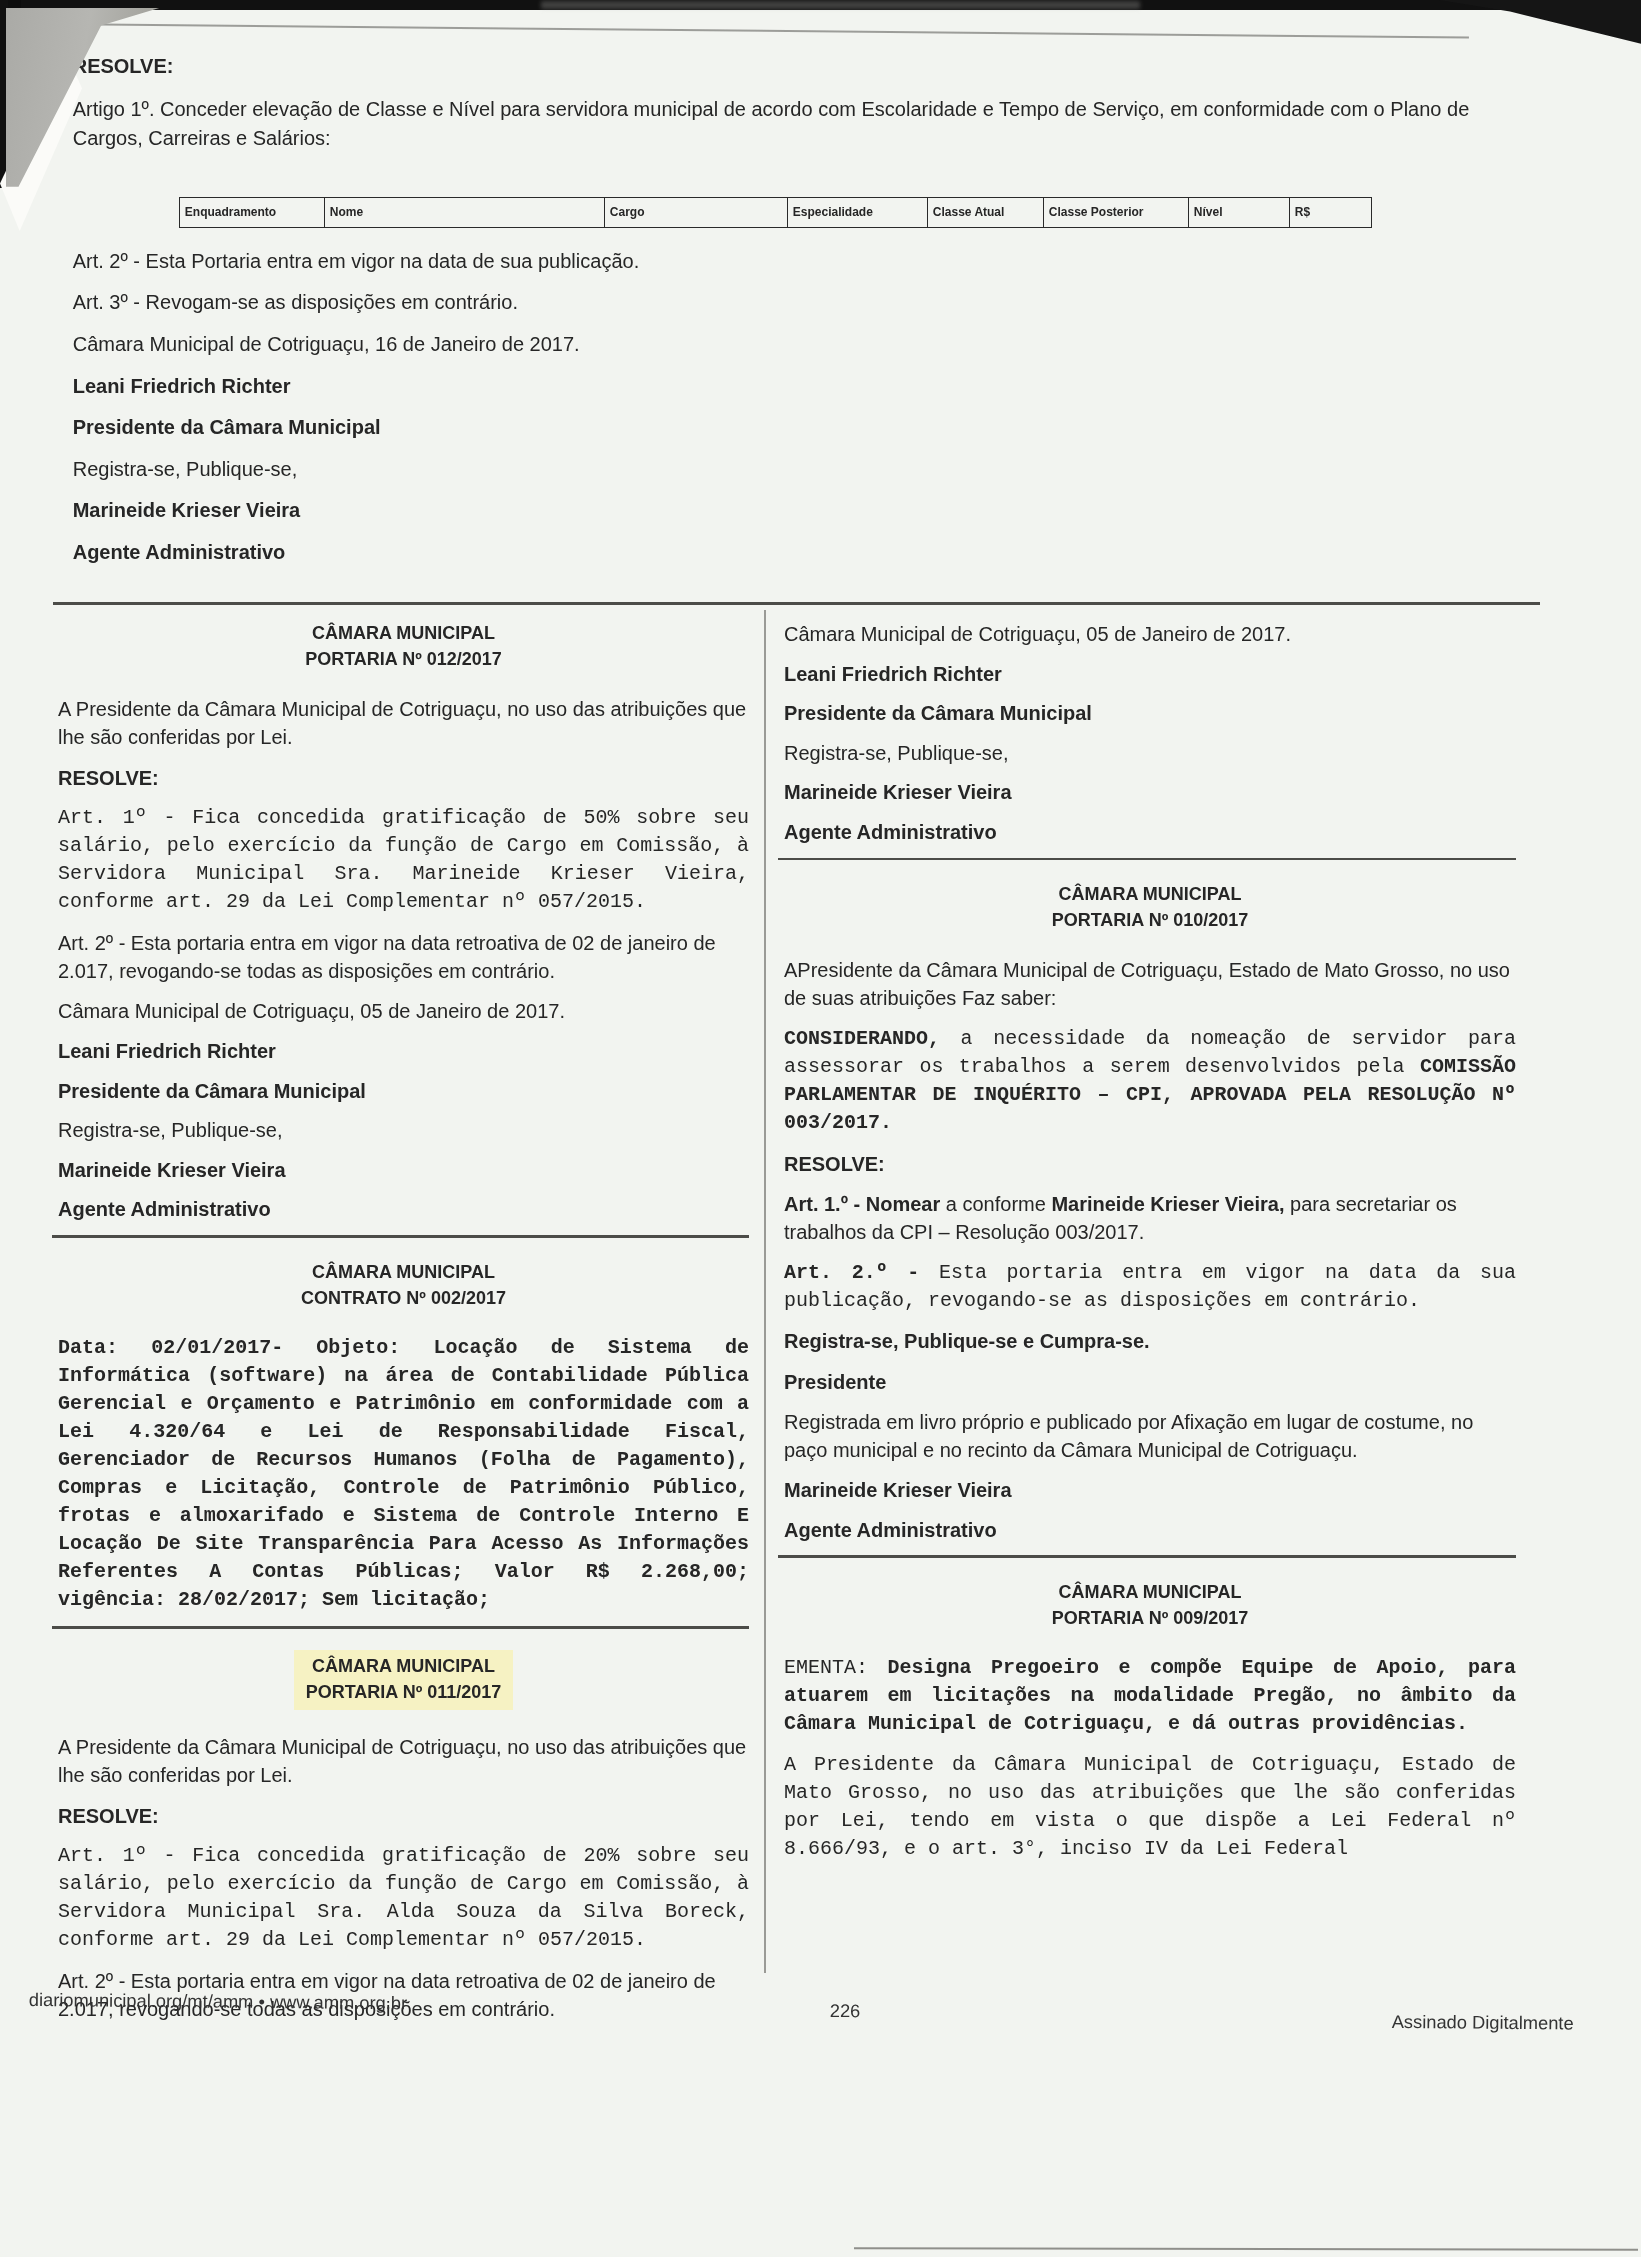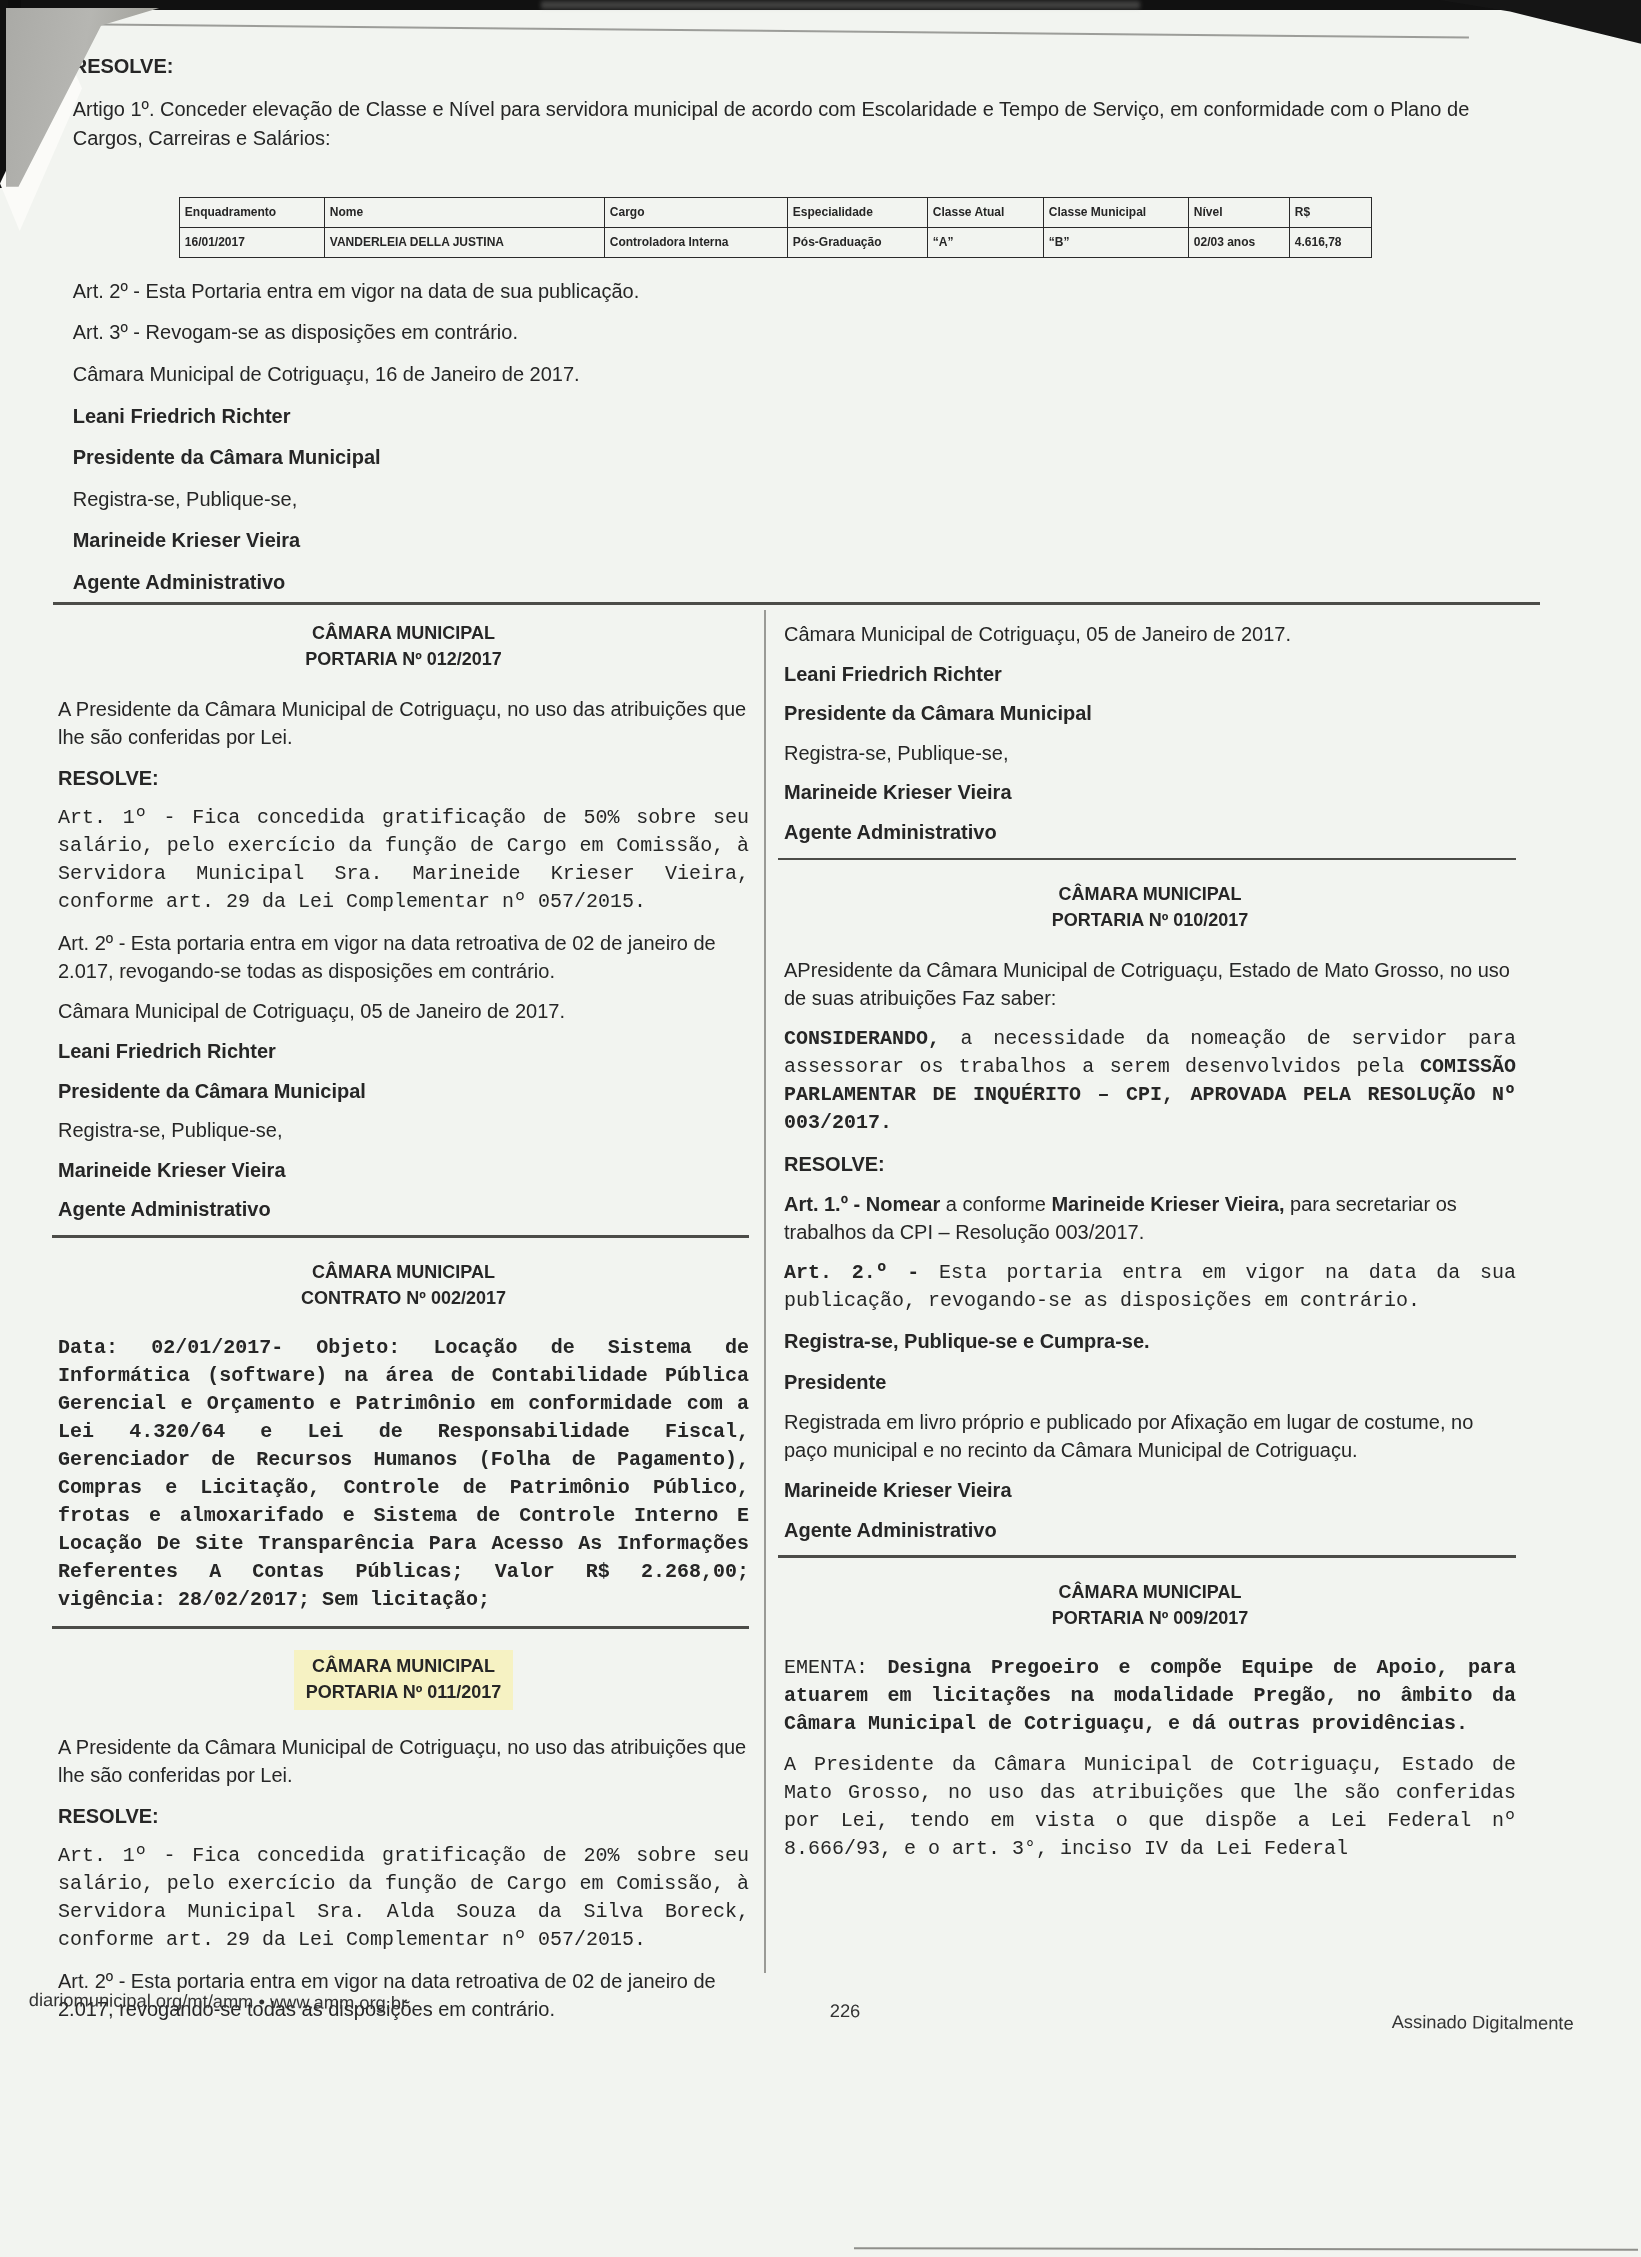--- a/index.html
+++ b/index.html
@@ -81,33 +81,23 @@
           <col style="width:101px">
           <col style="width:82px">
       </colgroup>
       <tbody>
           <tr>
         <td>Enquadramento</td>
         <td>Nome</td>
         <td>Cargo</td>
         <td>Especialidade</td>
         <td>Classe Atual</td>
-        <td>Classe Municipal</td>
+        <td>Classe Posterior</td>
         <td>Nível</td>
         <td>R$</td>
-      </tr>
-      <tr>
-        <td>16/01/2017</td>
-        <td>VANDERLEIA DELLA JUSTINA</td>
-        <td>Controladora Interna</td>
-        <td>Pós-Graduação</td>
-        <td>“A”</td>
-        <td>“B”</td>
-        <td>02/03 anos</td>
-        <td>4.616,78</td>
       </tr>
     </tbody>
       </table>
 
     <p class="sig">Art. 2º - Esta Portaria entra em vigor na data de sua publicação.</p>
     <p class="sig">Art. 3º - Revogam-se as disposições em contrário.</p>
     <p class="sig">Câmara Municipal de Cotriguaçu, 16 de Janeiro de 2017.</p>
     <p class="sig b">Leani Friedrich Richter</p>
     <p class="sig b">Presidente da Câmara Municipal</p>
     <p class="sig">Registra-se, Publique-se,</p>

